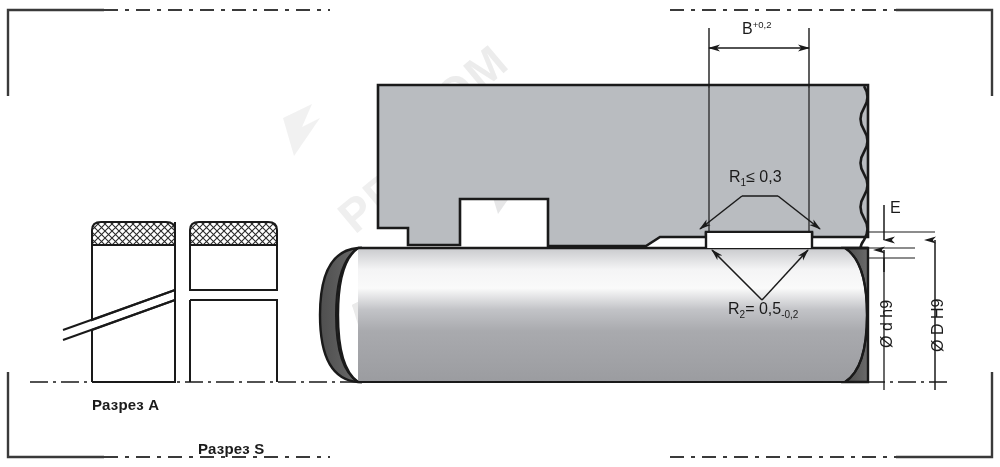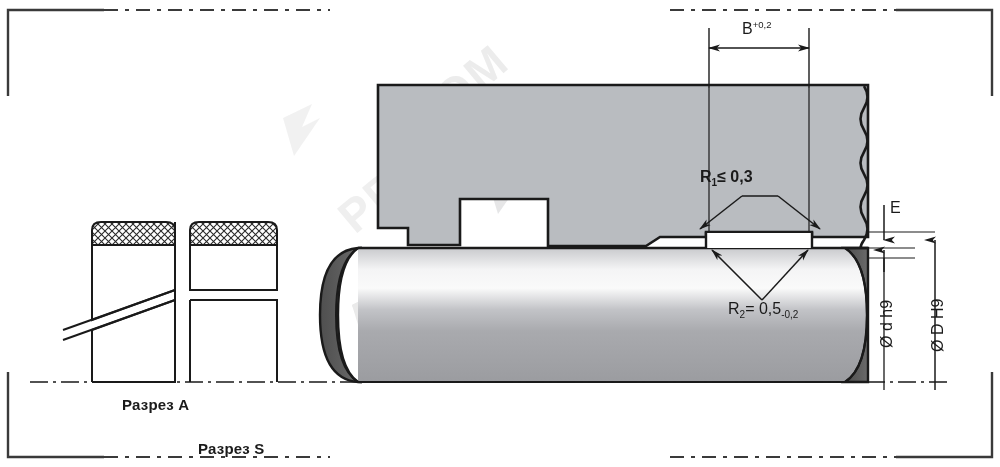--- a/index.html
+++ b/index.html
@@ -185,30 +185,30 @@
 
     <g>
       <line x1="30" y1="382" x2="950" y2="382" stroke="#1a1a1a" stroke-width="1.6" stroke-dasharray="18 5 3 5"></line>
     </g>
   </svg>
 
   <div class="lbl dim" style="left:742px;top:19px;">
     <span>B</span><span class="sup">+0,2</span>
   </div>
 
-  <div class="lbl dim" style="left:700px;top:168px;font-weight:bold;">
+  <div class="lbl dim" style="left:729px;top:168px;">
     <span>R</span><span class="sub">1</span><span>≤ 0,3</span>
   </div>
 
   <div class="lbl dim" style="left:728px;top:300px;">
     <span>R</span><span class="sub">2</span><span>= 0,5</span><span class="subi">-0,2</span>
   </div>
 
   <div class="lbl dim" style="left:890px;top:199px;">E</div>
 
   <div class="lbl dim vert" style="left:878px;top:348px;transform:rotate(-90deg);">Ø d h9</div>
 
   <div class="lbl dim vert" style="left:929px;top:352px;transform:rotate(-90deg);">Ø D H9</div>
 
-  <div class="lbl sec-cap" style="left:92px;top:396px;margin-left:30px;">Разрез A</div>
+  <div class="lbl sec-cap" style="left:92px;top:396px;">Разрез A</div>
   <div class="lbl sec-cap" style="left:198px;top:396px;margin-top:44px;">Разрез S</div>
 
 </div>
 
 </body></html>

